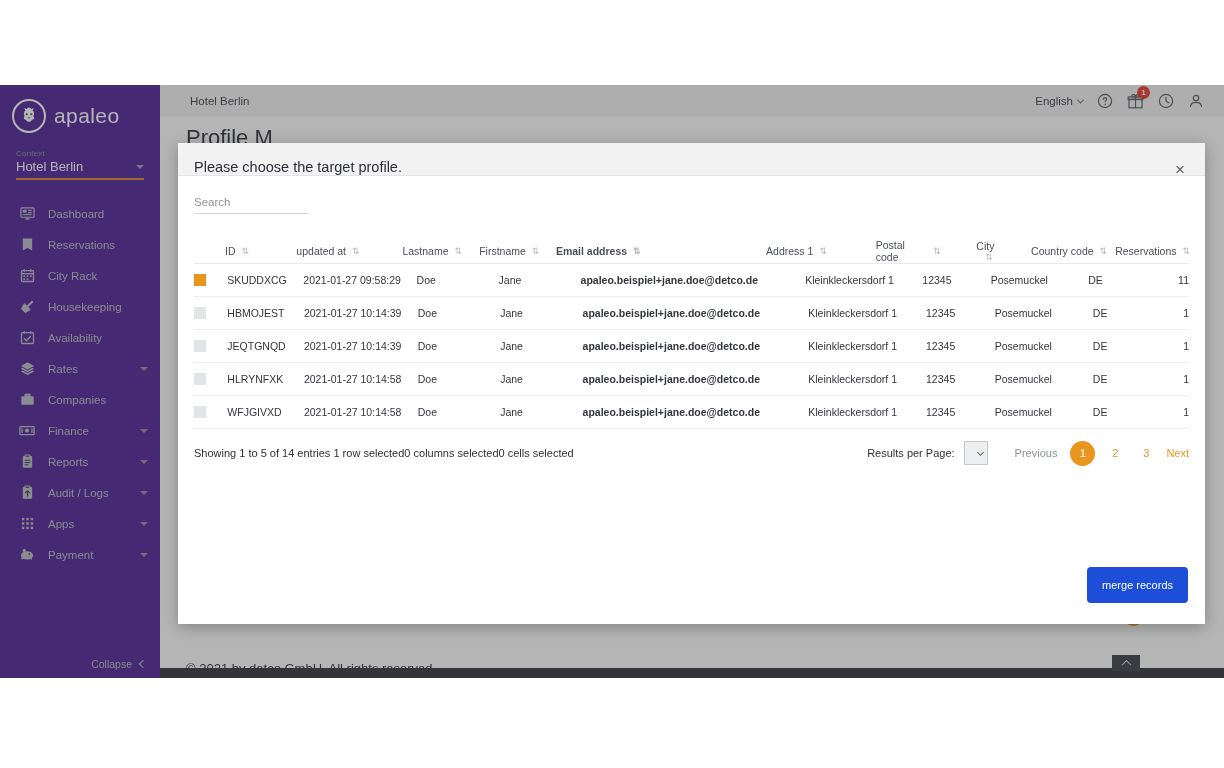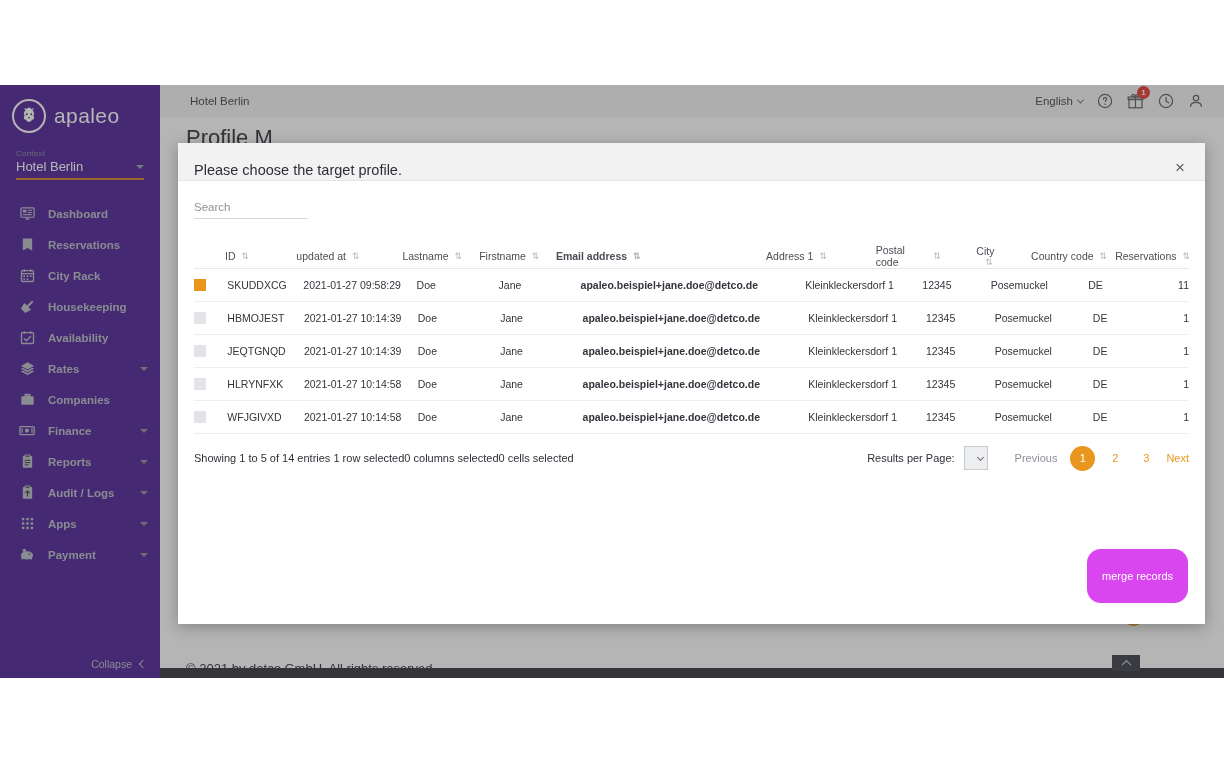--- a/index.html
+++ b/index.html
@@ -54,21 +54,21 @@
     border-bottom: 2px solid #d98324;
     padding-bottom: 4px;
   }
   .context-value { color: #ffffff; font-size: 13px; }
   .caret-down {
     width: 0; height: 0;
     border-left: 4px solid transparent;
     border-right: 4px solid transparent;
     border-top: 4px solid #9aa0aa;
   }
-  .nav { margin-top: 18px; font-weight: bold; }
+  .nav { margin-top: 18px; }
   .nav-item {
     display: flex; align-items: center;
     height: 31px;
     padding: 0 12px 0 18px;
     color: #b9bec6;
     font-size: 11.5px;
     position: relative;
   }
   .nav-icon {
     width: 18px; height: 18px;
@@ -246,24 +246,24 @@
     background: rgba(60,60,60,0.38);
   }
   #modal {
     position: absolute;
     left: 178px; top: 58px;
     width: 1027px; height: 481px;
     background: #ffffff;
     box-shadow: 0 3px 14px rgba(0,0,0,.28);
   }
   .modal-head {
-    height: 38px;
+    height: 29px;
     background: #f2f2f2;
-    display: flex; align-items: flex-end;
-    padding: 2px 16px;
+    display: flex; align-items: flex-start;
+    padding: 16px 16px;
     border-bottom: 1px solid #e4e4e4;
   }
   .modal-title { font-size: 14.5px; color: #2c2f36; }
   .modal-close {
     margin-left: auto;
     font-size: 17px; color: #5d6168;
     line-height: 1;
     padding: 2px 4px;
   }
   .modal-body { padding: 16px 16px 0 16px; }
@@ -333,25 +333,25 @@
   .pg-num2 {
     color: #e8961e; min-width: 22px; text-align: center; font-size: 11px;
   }
   .pg-num2.active {
     background: #e8961e; color: #fff;
     width: 25px; height: 25px; border-radius: 50%;
     display: inline-flex; align-items: center; justify-content: center;
   }
   .merge-btn {
     position: absolute; right: 17px; bottom: 21px;
-    background: #d946ef; color: #ffffff;
+    background: #1d4ed8; color: #ffffff;
     border: none;
     font-size: 11px;
-    padding: 21px 15px;
-    border-radius: 14px;
+    padding: 12px 15px;
+    border-radius: 4px;
     font-family: "Liberation Sans", sans-serif;
   }
 </style>
 </head>
 <body>
 
 <div id="app">
 
   <div id="sidebar">
 

